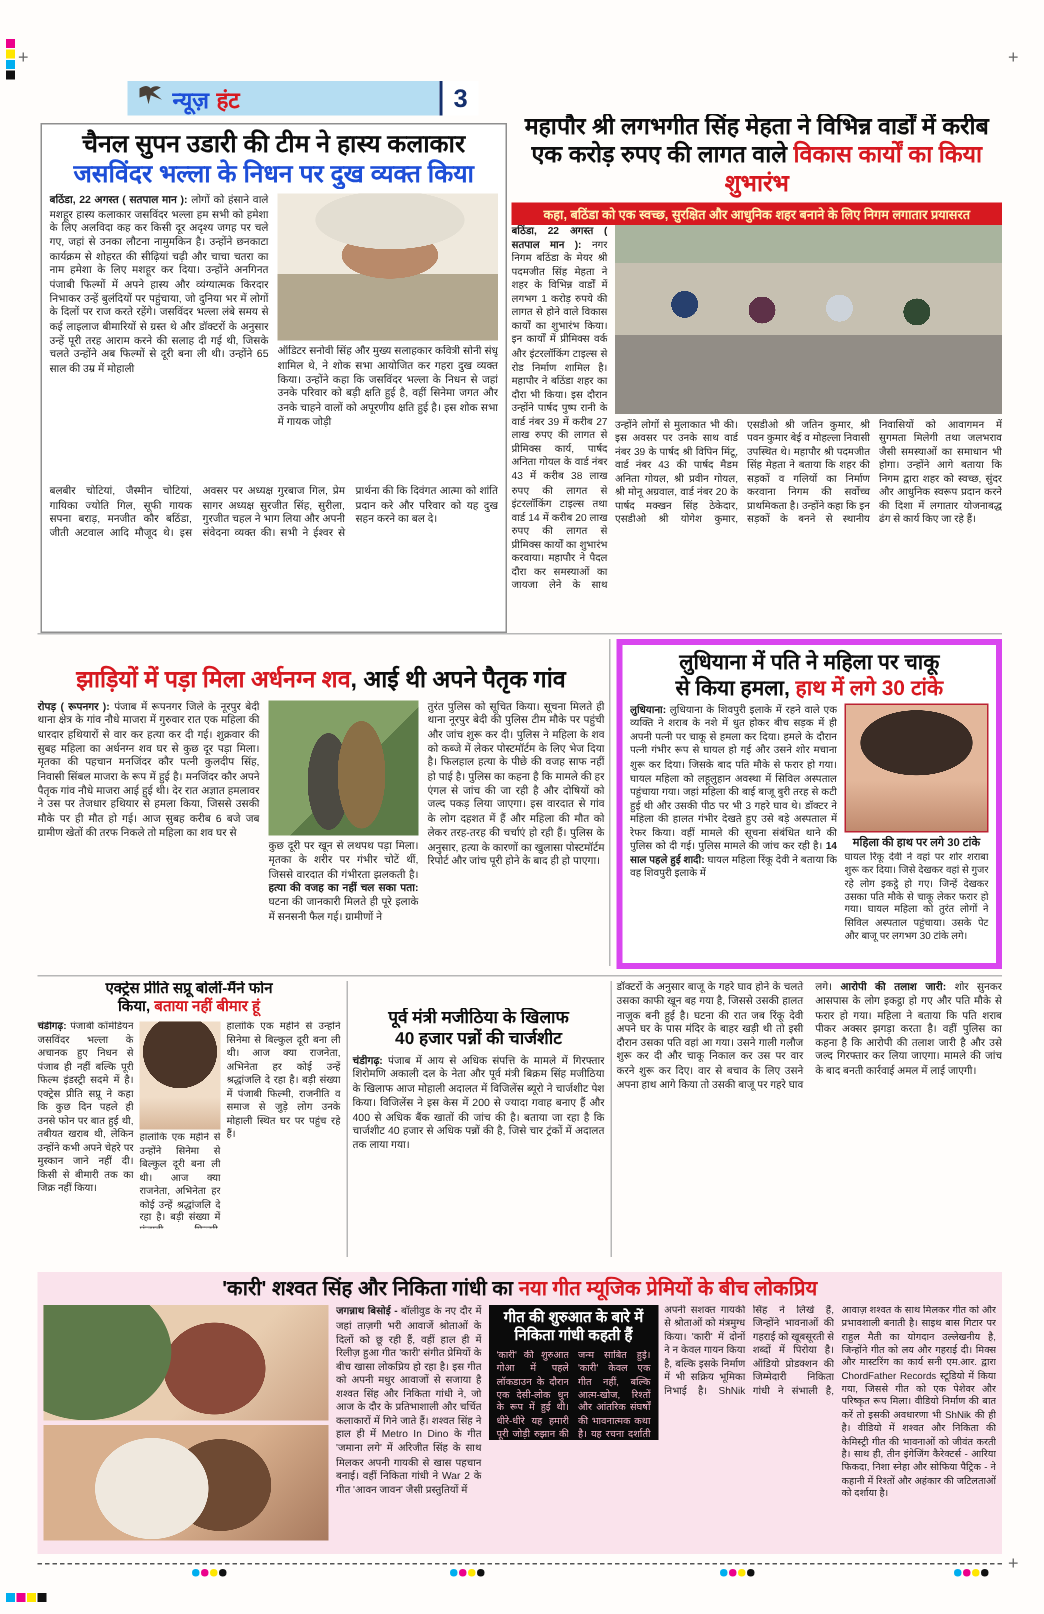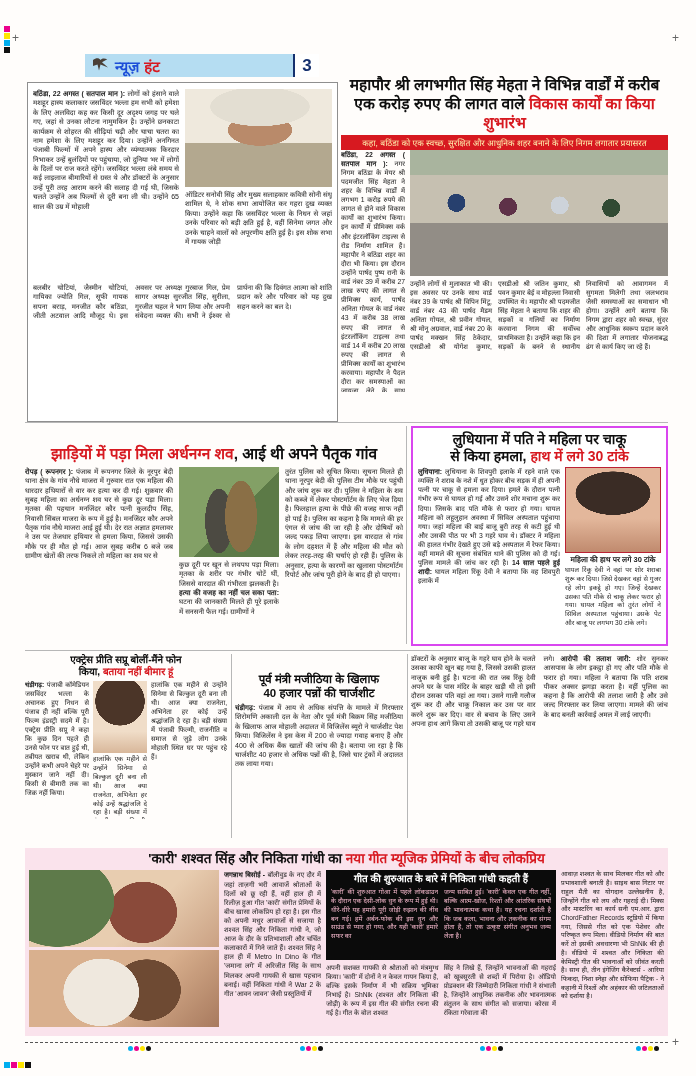--- a/index.html
+++ b/index.html
@@ -28,21 +28,21 @@
   #a1c1{width:146px}
   #a1c2{flex:1}
   #ph-a1{height:98px;margin-bottom:3px;background:
     radial-gradient(ellipse 34% 20% at 51% 18%,#e3ded2 0 99%,transparent 100%),
     radial-gradient(ellipse 22% 16% at 51% 42%,#b98a6a 0 99%,transparent 100%),
     linear-gradient(180deg,#efe9dd 0 55%,#b3a88f 55% 100%)}
   #a1bot{columns:3;column-gap:7px;height:80px;margin-top:4px}
   
   #a2{left:341px;top:76px;width:327px;height:346px}
   #a2 .hl{font-size:15.5px}
-  #a2ribbon{display:block;background:#d71920;color:#fff3b0;font-weight:400;font-size:8.5px;text-align:center;padding:2px 0;margin-top:2px;white-space:nowrap;overflow:hidden}
+  #a2ribbon{display:block;background:#d71920;color:#fff3b0;font-weight:700;font-size:8.5px;text-align:center;padding:2px 0;margin-top:2px;white-space:nowrap;overflow:hidden}
   #a2kicker{color:#d71920;font-weight:800;font-size:8px;text-align:center;margin:2px 0;overflow:hidden;white-space:nowrap}
   #a2row{gap:5px;height:242px}
   #a2c1{width:64px;font-size:6.8px}
   #a2cR{flex:1;display:flex;flex-direction:column}
   #ph-a2{height:126px;margin-bottom:3px;background:
     radial-gradient(circle 9px at 18% 42%,#27406e 0 99%,transparent),
     radial-gradient(circle 9px at 38% 45%,#5e3148 0 99%,transparent),
     radial-gradient(circle 9px at 58% 44%,#cdd3da 0 99%,transparent),
     radial-gradient(circle 9px at 78% 46%,#314a33 0 99%,transparent),
     linear-gradient(180deg,#a9b49e 0 20%,#c6c0b1 20% 58%,#928d86 58% 100%)}
@@ -55,21 +55,21 @@
   #a3 .hl{font-size:15.5px}
   #a3row{gap:6px;height:170px;margin-top:3px}
   #a3c1{width:148px}
   #a3c2{width:100px}
   #a3c3{flex:1}
   #ph-a3{height:90px;margin-bottom:3px;background:
     radial-gradient(ellipse 16% 40% at 62% 55%,#8a6f46 0 99%,transparent),
     radial-gradient(ellipse 14% 36% at 40% 60%,#4c4a42 0 99%,transparent),
     linear-gradient(135deg,#83a066 0 55%,#5c7a47 55% 100%)}
   
-  #a4{left:411px;top:426px;width:257px;height:220px;border:2px solid #d946ef;background:#fff;padding:3px 5px}
+  #a4{left:411px;top:426px;width:257px;height:220px;border:4px solid #d946ef;background:#fff;padding:3px 5px}
   #a4 .hl{font-size:14px}
   #a4row{gap:5px;height:170px;margin-top:2px}
   #a4c1{flex:1;font-size:6.8px}
   #a4c2{width:96px}
   #ph-a4{height:86px;border:1px solid #b23;background:
     radial-gradient(ellipse 40% 26% at 50% 30%,#3a2c25 0 99%,transparent),
     linear-gradient(180deg,#e3b79b 0 60%,#c08a6e 100%)}
   .cap{font-size:7.5px;font-weight:bold;text-align:center;line-height:1.2;margin:2px 0;overflow:hidden}
   #a4cont{left:411px;top:654px;width:257px;height:186px;columns:2;column-gap:8px;font-size:6.9px}
   
@@ -94,21 +94,21 @@
   #a7photos{width:190px;display:flex;flex-direction:column;gap:3px}
   #ph-a7a{height:77px;background:
     radial-gradient(ellipse 30% 60% at 15% 40%,#5e7a4a 0 99%,transparent),
     radial-gradient(ellipse 18% 40% at 60% 55%,#8a4a3a 0 99%,transparent),
     linear-gradient(135deg,#e8cdb0 0 60%,#caa183 100%)}
   #ph-a7b{height:77px;background:
     radial-gradient(ellipse 20% 44% at 38% 55%,#efe8de 0 99%,transparent),
     radial-gradient(ellipse 18% 40% at 62% 52%,#6e4a33 0 99%,transparent),
     linear-gradient(135deg,#d9b08e 0 55%,#a87a5e 100%)}
   #a7cA{width:97px;font-size:6.8px}
-  #a7mid{width:230px;display:flex;flex-direction:column;gap:4px}
+  #a7mid{width:230px;display:flex;flex-direction:row;gap:4px}
   #bbox{background:#0b0b0b;padding:3px 5px;height:90px;overflow:hidden}
   #bbox h3{color:#ffffff;font-size:10px;text-align:center;font-weight:800;line-height:1.2;margin-bottom:3px}
   #bboxcols{display:flex;gap:6px}
   #bboxcols .bd{color:#f2b6c9;font-size:6.5px;width:50%}
   #a7midrow{display:flex;gap:5px;height:62px}
   #a7cB,#a7cC{width:50%;font-size:6.7px}
   #a7cD{flex:1;font-size:6.5px}
   
   .plus{position:absolute;color:#666;font-size:12px;line-height:1}
   .cmyk{position:absolute;display:flex;gap:1px}
@@ -144,20 +144,24 @@
           <path d="M2 4 C6 1 10 1 12 4 C13 2 17 1 21 3 L14 7 L22 14 L12 10 L10 18 L8 10 L2 12 Z" fill="#4a4038"></path>
         </svg>
     </span>
     <span class="navy">न्यूज़</span>
     <span class="red">हंट</span>
   </div>
   <div id="mh-page">3</div>
 </div>
 
 <div id="a1" class="abs">
+  <div class="hl">
+    <span>चैनल सुपन उडारी की टीम ने हास्य कलाकार</span><br>
+    <span class="navy">जसविंदर भल्ला के निधन पर दुख व्यक्त किया</span>
+  </div>
   <div id="a1row" class="row">
     <div id="a1c1" class="bd"><b class="dl">बठिंडा, 22 अगस्त ( सतपाल मान ):</b> <span>लोगों को हंसाने वाले मशहूर हास्य कलाकार जसविंदर भल्ला हम सभी को हमेशा के लिए अलविदा कह कर किसी दूर अदृश्य जगह पर चले गए, जहां से उनका लौटना नामुमकिन है। उन्होंने छनकाटा कार्यक्रम से शोहरत की सीढ़ियां चढ़ी और चाचा चतरा का नाम हमेशा के लिए मशहूर कर दिया। उन्होंने अनगिनत पंजाबी फिल्मों में अपने हास्य और व्यंग्यात्मक किरदार निभाकर उन्हें बुलंदियों पर पहुंचाया, जो दुनिया भर में लोगों के दिलों पर राज करते रहेंगे। जसविंदर भल्ला लंबे समय से कई लाइलाज बीमारियों से ग्रस्त थे और डॉक्टरों के अनुसार उन्हें पूरी तरह आराम करने की सलाह दी गई थी, जिसके चलते उन्होंने अब फिल्मों से दूरी बना ली थी। उन्होंने 65 साल की उम्र में मोहाली</span></div>
     <div id="a1c2">
       <div id="ph-a1" class="ph"></div>
       <div class="bd" style="height:86px">ऑडिटर सनोवी सिंह और मुख्य सलाहकार कवित्री सोनी संधू शामिल थे, ने शोक सभा आयोजित कर गहरा दुख व्यक्त किया। उन्होंने कहा कि जसविंदर भल्ला के निधन से जहां उनके परिवार को बड़ी क्षति हुई है, वहीं सिनेमा जगत और उनके चाहने वालों को अपूरणीय क्षति हुई है। इस शोक सभा में गायक जोड़ी</div>
     </div>
   </div>
   <div id="a1bot" class="bd">बलबीर चोटियां, जैस्मीन चोटियां, गायिका ज्योति गिल, सूफी गायक सपना बराड़, मनजीत कौर बठिंडा, जीती अटवाल आदि मौजूद थे। इस अवसर पर अध्यक्ष गुरबाज गिल, प्रेम सागर अध्यक्ष सुरजीत सिंह, सुरीला, गुरजीत चहल ने भाग लिया और अपनी संवेदना व्यक्त की। सभी ने ईश्वर से प्रार्थना की कि दिवंगत आत्मा को शांति प्रदान करे और परिवार को यह दुख सहन करने का बल दे।</div>
 </div>
 

